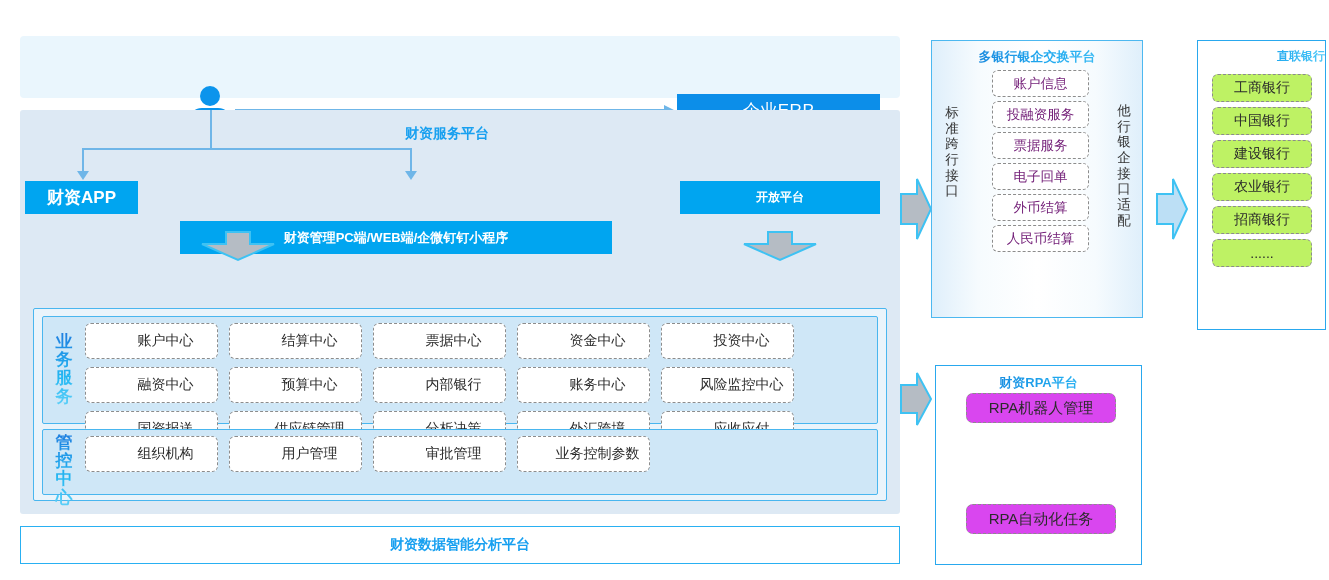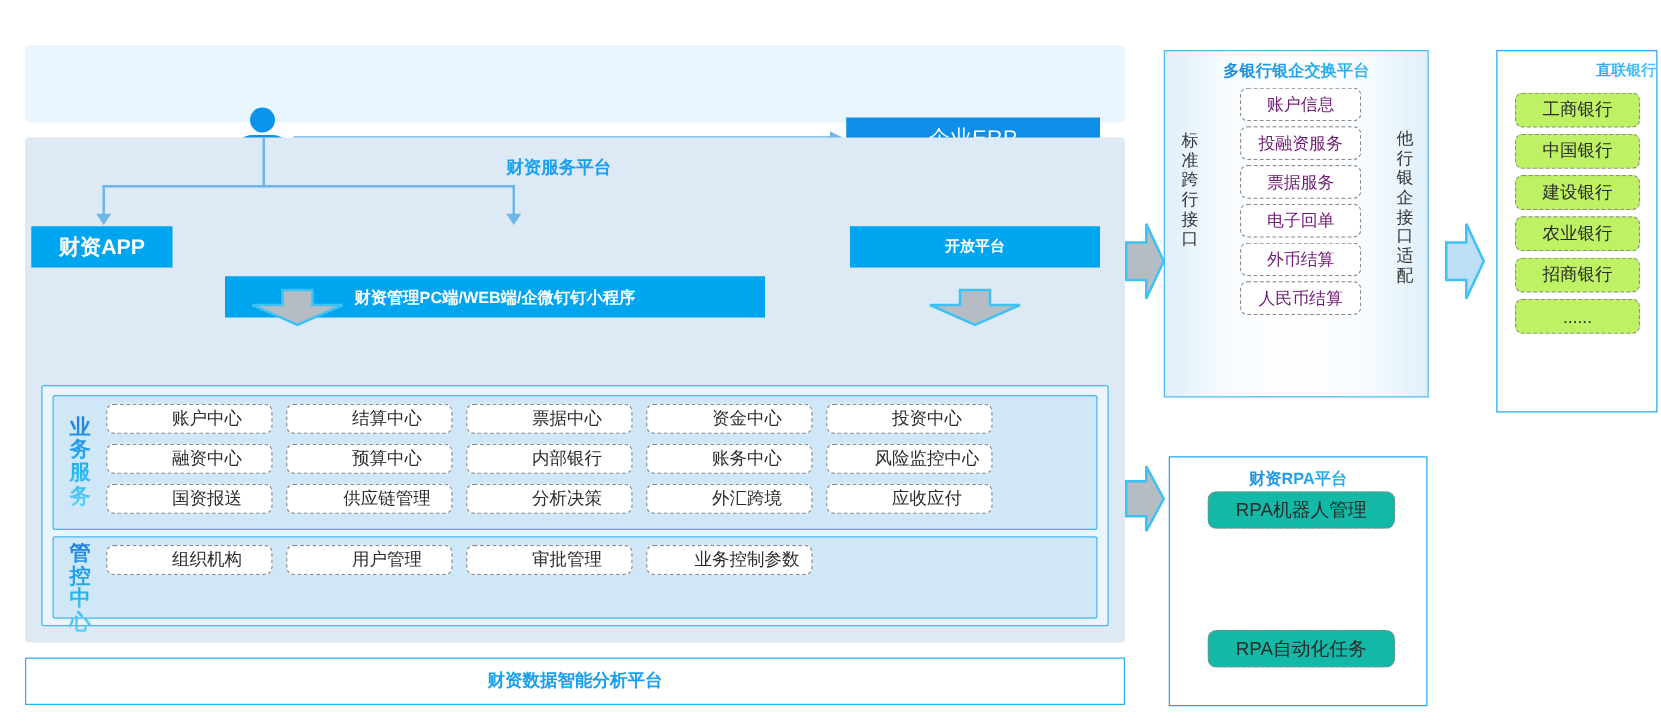--- a/index.html
+++ b/index.html
@@ -103,21 +103,21 @@
     text-shadow:none;
   }
   .vlabel span{ display:block; }
   .cap-biz .vlabel{ top:16px; }
   .cap-ctl .vlabel{ top:4px; }
 
   .cap-grid{ position:absolute; left:42px; top:6px; right:6px; }
   .cap-row{ display:flex; gap:11px; margin-bottom:8px; }
   .cap-row:last-child{ margin-bottom:0; }
   .cap-cell{
-    width:133px; height:24px; background:#fff;
+    width:133px; height:36px; background:#fff;
     border:1px dashed #8c8c8c; border-radius:6px;
     display:flex; align-items:center; justify-content:center;
     font-size:14px; color:#2b2b2b;padding-left:28px;
   }
 
   
   .analysis-bar{
     position:absolute; left:0; top:490px; width:880px; height:38px;
     border:1px solid #29b0f2; background:#fff;
     display:flex; align-items:center; justify-content:center;
@@ -174,21 +174,21 @@
     position:absolute; left:935px; top:365px; width:207px; height:200px;
     border:1px solid #29a8ee; background:#fff;padding-left:10px;
   }
   .rpa-title{
     position:absolute; top:8px; left:0; width:100%; text-align:center;
     font-size:13px; font-weight:bold;
     background:linear-gradient(90deg,#1476d4 0%, #20a9ef 60%, #4fc9f8 100%);
     -webkit-background-clip:text; background-clip:text; color:transparent;
   }
   .rpa-cell{
-    position:absolute; left:30px; width:150px; height:30px; background:#14b8a6;
+    position:absolute; left:30px; width:150px; height:30px; background:#d946ef;
     border:1px dashed #8c8c8c; border-radius:7px;
     display:flex; align-items:center; justify-content:center;
     font-size:15px; color:#2b2b2b;
   }
   .rpa-cell.one{ top:27px; }
   .rpa-cell.two{ top:138px; }
 
   
   .r-arrow{ position:absolute; }
 </style>

